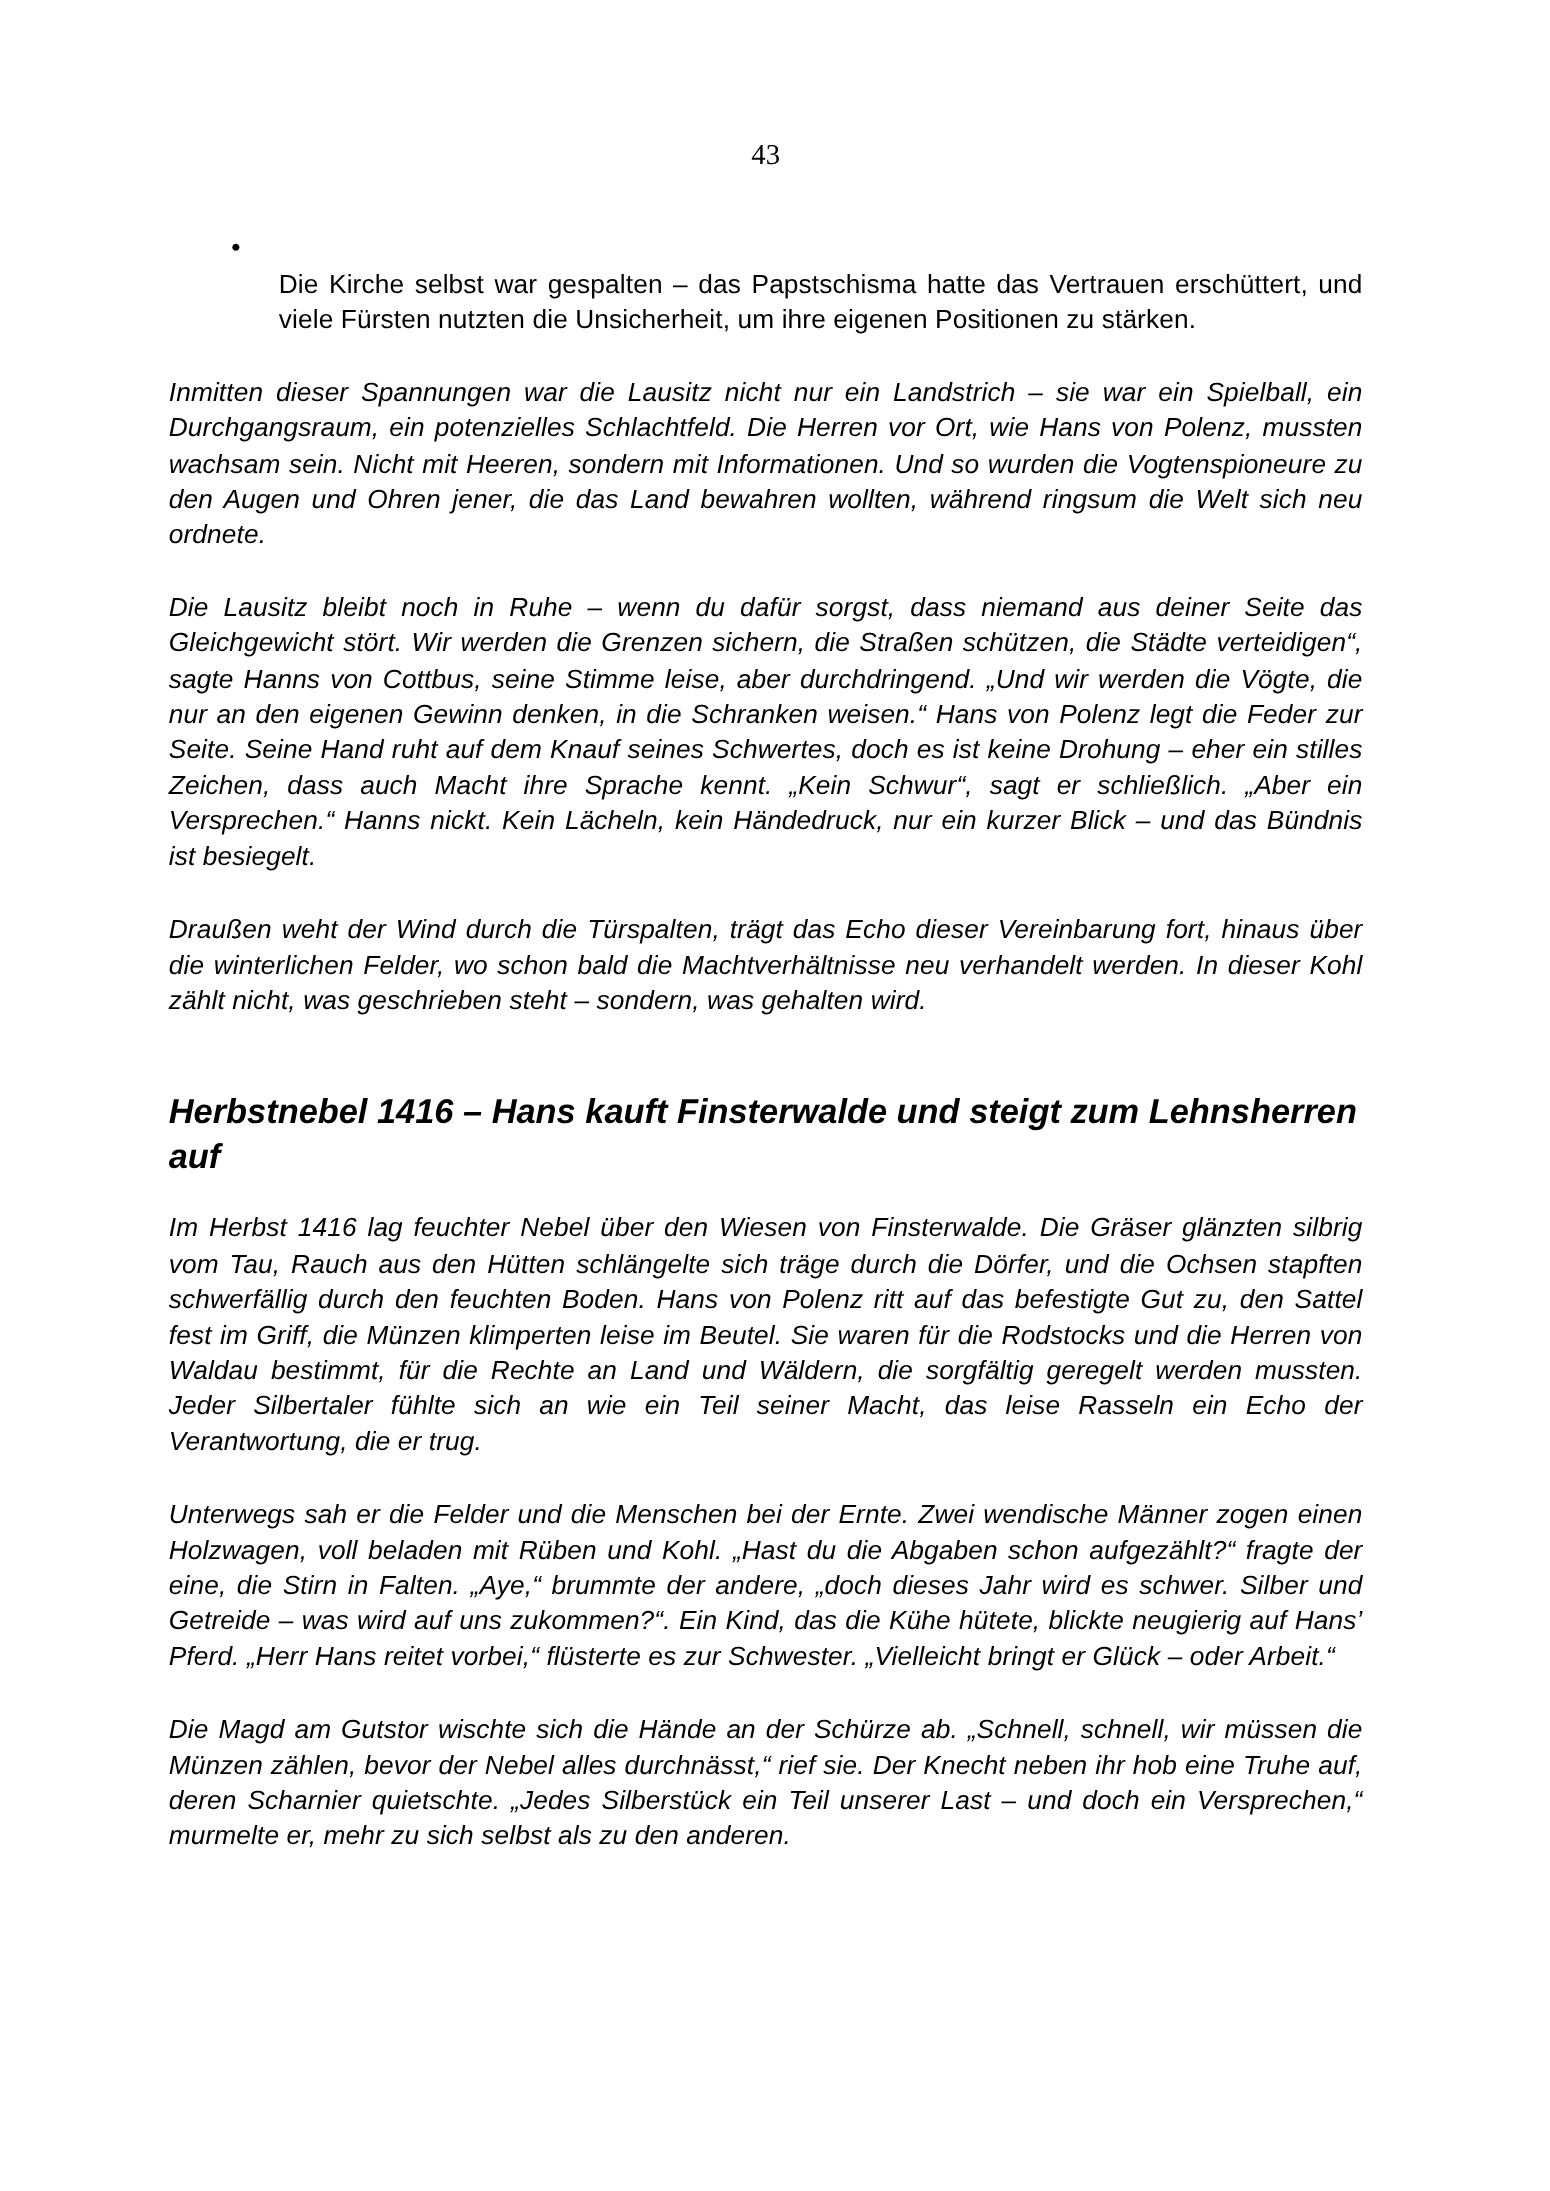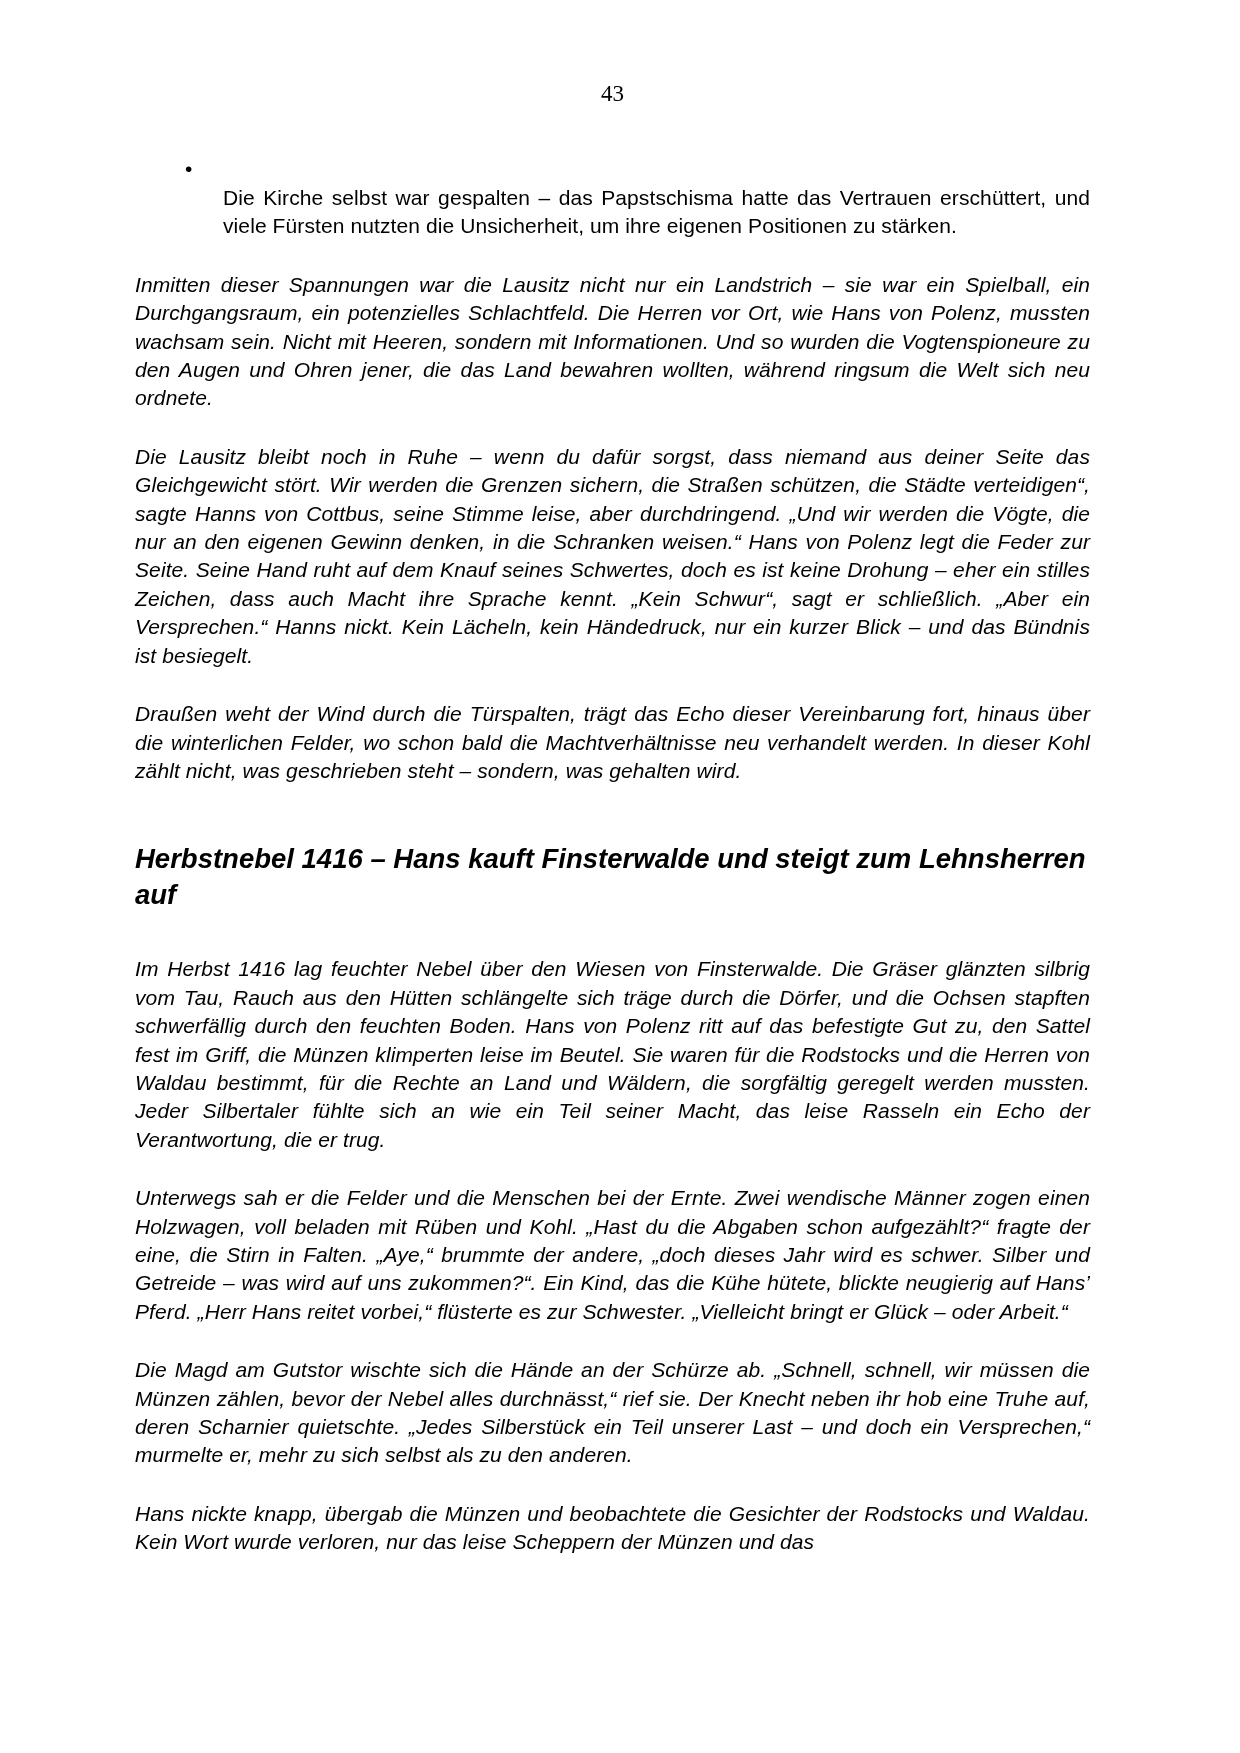--- a/index.html
+++ b/index.html
@@ -8,21 +8,21 @@
   body {
     width: 1240px;
     font-family: "Liberation Sans", sans-serif;
     color: #000000;
   }
   .page {
     position: relative;
     width: 1240px;
     height: 1753px;
     background: #ffffff;
-    padding: 80px 150px 0 135px;
+    padding: 110px 150px 0 135px;
     overflow: hidden;
   }
   .page-number {
     font-family: "Liberation Serif", serif;
     font-size: 23px;
     line-height: 28px;
     text-align: center;
     margin-bottom: 47px;
   }
   .body-text {
@@ -54,21 +54,21 @@
   }
   h2.section-heading {
     font-family: "Liberation Sans", sans-serif;
     font-size: 27.5px;
     font-weight: bold;
     font-style: italic;
     line-height: 36px;
     text-align: left;
     letter-spacing: 0;
     margin-top: 56px;
-    margin-bottom: 42px;
+    margin-bottom: 26px;
   }
 </style>
 </head>
 <body>
 
 <div class="page">
 
   <div class="page-number">43</div>
 
   <div class="bullet-row body-text">
@@ -83,15 +83,14 @@
   <p class="para body-text">Draußen weht der Wind durch die Türspalten, trägt das Echo dieser Vereinbarung fort, hinaus über die winterlichen Felder, wo schon bald die Machtverhältnisse neu verhandelt werden. In dieser Kohl zählt nicht, was geschrieben steht – sondern, was gehalten wird.</p>
 
   <h2 class="section-heading">Herbstnebel 1416 – Hans kauft Finsterwalde und steigt zum Lehnsherren auf</h2>
 
   <p class="para body-text">Im Herbst 1416 lag feuchter Nebel über den Wiesen von Finsterwalde. Die Gräser glänzten silbrig vom Tau, Rauch aus den Hütten schlängelte sich träge durch die Dörfer, und die Ochsen stapften schwerfällig durch den feuchten Boden. Hans von Polenz ritt auf das befestigte Gut zu, den Sattel fest im Griff, die Münzen klimperten leise im Beutel. Sie waren für die Rodstocks und die Herren von Waldau bestimmt, für die Rechte an Land und Wäldern, die sorgfältig geregelt werden mussten. Jeder Silbertaler fühlte sich an wie ein Teil seiner Macht, das leise Rasseln ein Echo der Verantwortung, die er trug.</p>
 
   <p class="para body-text">Unterwegs sah er die Felder und die Menschen bei der Ernte. Zwei wendische Männer zogen einen Holzwagen, voll beladen mit Rüben und Kohl. „Hast du die Abgaben schon aufgezählt?“ fragte der eine, die Stirn in Falten. „Aye,“ brummte der andere, „doch dieses Jahr wird es schwer. Silber und Getreide – was wird auf uns zukommen?“. Ein Kind, das die Kühe hütete, blickte neugierig auf Hans’ Pferd. „Herr Hans reitet vorbei,“ flüsterte es zur Schwester. „Vielleicht bringt er Glück – oder Arbeit.“</p>
 
   <p class="para body-text">Die Magd am Gutstor wischte sich die Hände an der Schürze ab. „Schnell, schnell, wir müssen die Münzen zählen, bevor der Nebel alles durchnässt,“ rief sie. Der Knecht neben ihr hob eine Truhe auf, deren Scharnier quietschte. „Jedes Silberstück ein Teil unserer Last – und doch ein Versprechen,“ murmelte er, mehr zu sich selbst als zu den anderen.</p>
 
-  <p class="para body-text">Hans nickte knapp, übergab die Münzen und beobachtete die Gesichter der Rodstocks und Waldau. Kein Wort wurde verloren, nur das leise Scheppern der Münzen und das</p>
 
 </div>
 
 </body></html>

